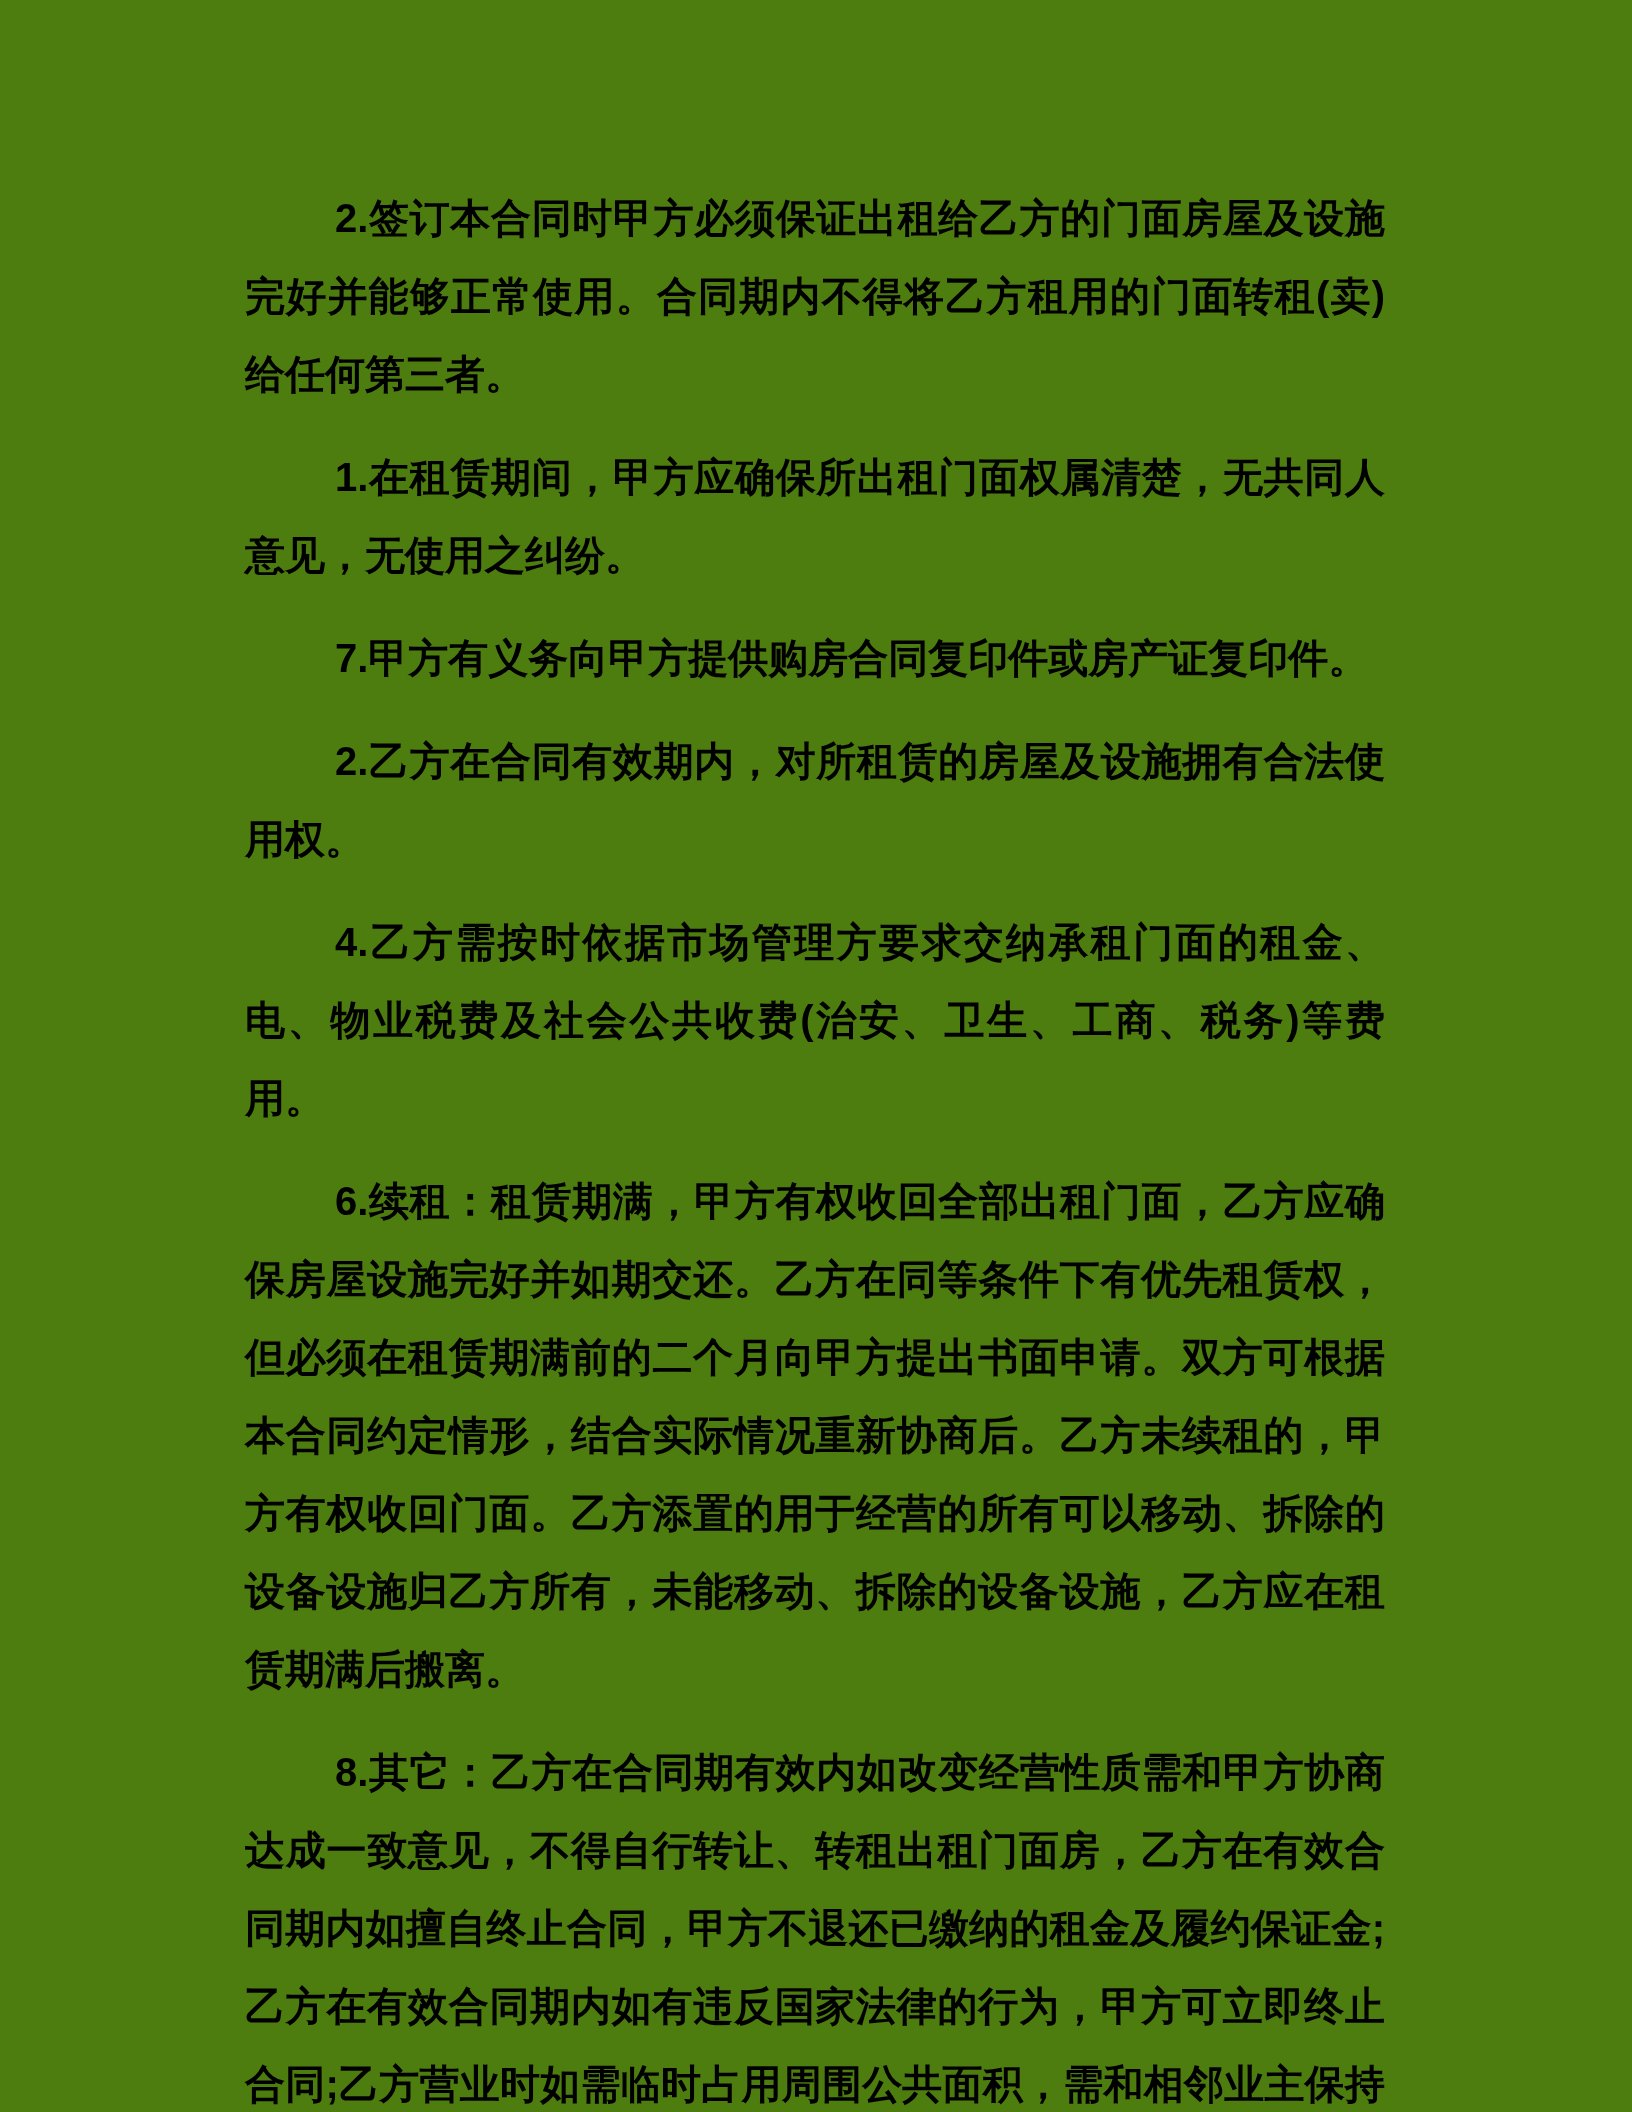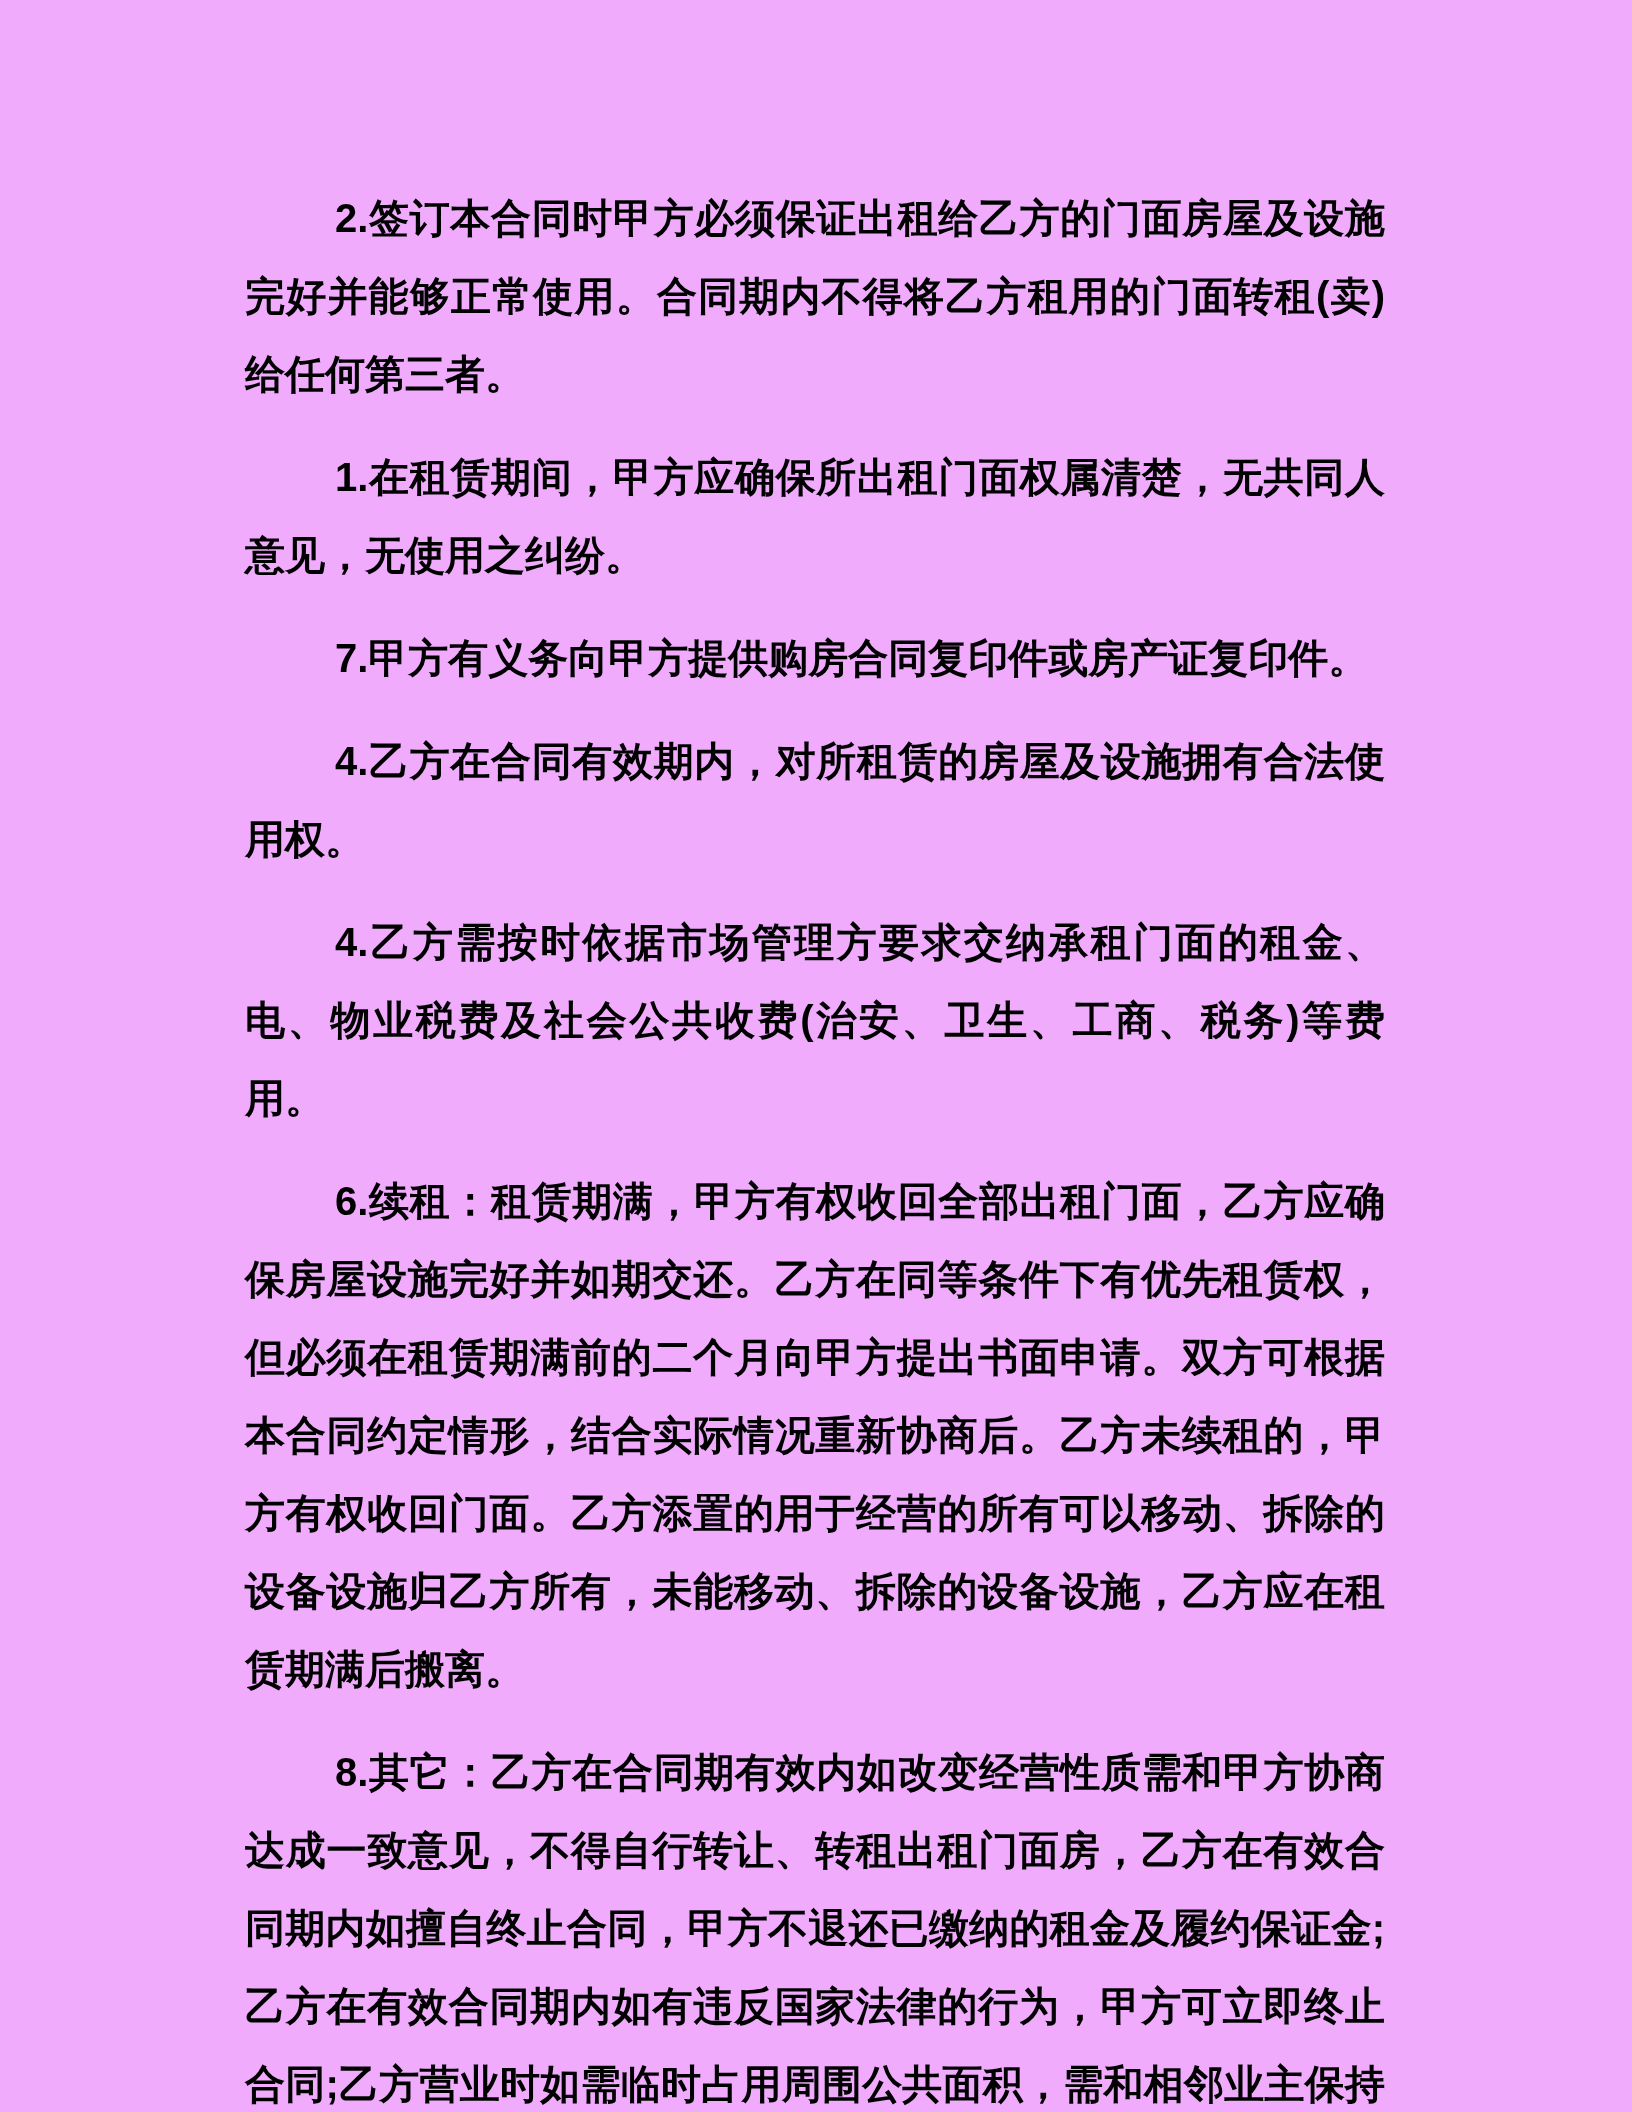--- a/index.html
+++ b/index.html
@@ -9,21 +9,21 @@
   }
   body {
     width: 1632px;
     height: 2112px;
     position: relative;
     font-family: "Liberation Sans", sans-serif;
   }
   .page {
     position: absolute;
     inset: 0;
-    background: #f0abfc;
+    background: #4d7c0f;
   }
   .content {
     position: absolute;
     left: 245px;
     top: 179px;
     width: 1140px;
     color: #000000;
     font-size: 40px;
     font-weight: 700;
     line-height: 78px;
@@ -40,18 +40,18 @@
   }
 </style>
 </head>
 <body>
 
 <div class="page">
   <div class="content">
     <p>2.签订本合同时甲方必须保证出租给乙方的门面房屋及设施完好并能够正常使用。合同期内不得将乙方租用的门面转租(卖)给任何第三者。</p>
     <p>1.在租赁期间，甲方应确保所出租门面权属清楚，无共同人意见，无使用之纠纷。</p>
     <p>7.甲方有义务向甲方提供购房合同复印件或房产证复印件。</p>
-    <p>4.乙方在合同有效期内，对所租赁的房屋及设施拥有合法使用权。</p>
+    <p>2.乙方在合同有效期内，对所租赁的房屋及设施拥有合法使用权。</p>
     <p>4.乙方需按时依据市场管理方要求交纳承租门面的租金、电、物业税费及社会公共收费(治安、卫生、工商、税务)等费用。</p>
     <p>6.续租：租赁期满，甲方有权收回全部出租门面，乙方应确保房屋设施完好并如期交还。乙方在同等条件下有优先租赁权，但必须在租赁期满前的二个月向甲方提出书面申请。双方可根据本合同约定情形，结合实际情况重新协商后。乙方未续租的，甲方有权收回门面。乙方添置的用于经营的所有可以移动、拆除的设备设施归乙方所有，未能移动、拆除的设备设施，乙方应在租赁期满后搬离。</p>
     <p>8.其它：乙方在合同期有效内如改变经营性质需和甲方协商达成一致意见，不得自行转让、转租出租门面房，乙方在有效合同期内如擅自终止合同，甲方不退还已缴纳的租金及履约保证金;乙方在有效合同期内如有违反国家法律的行为，甲方可立即终止合同;乙方营业时如需临时占用周围公共面积，需和相邻业主保持一致意见。</p>
   </div>
 </div>
 
 </body></html>

